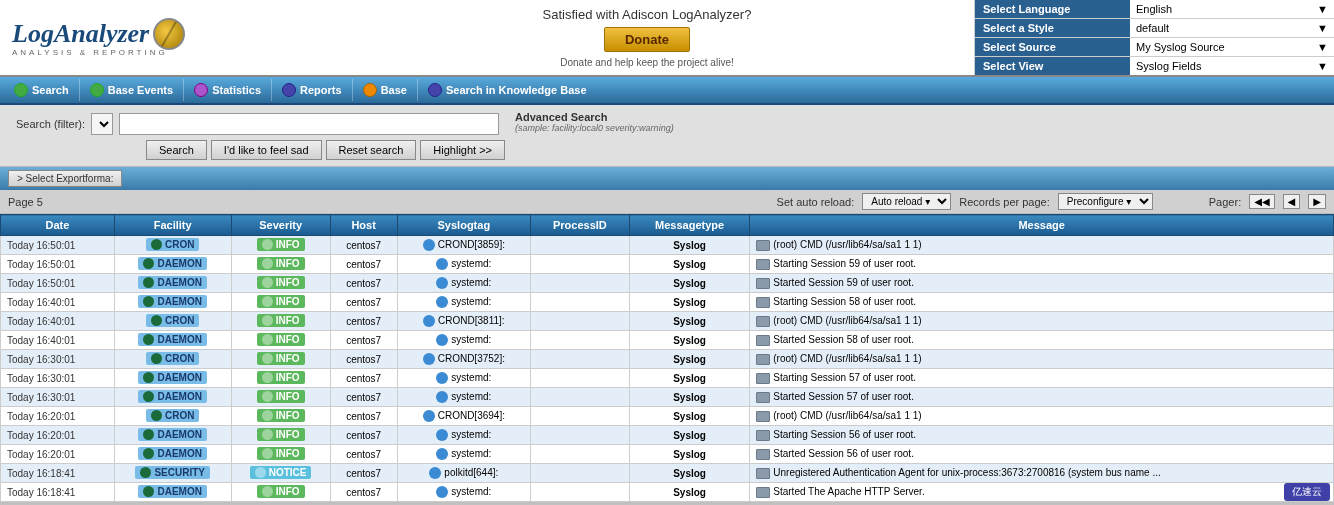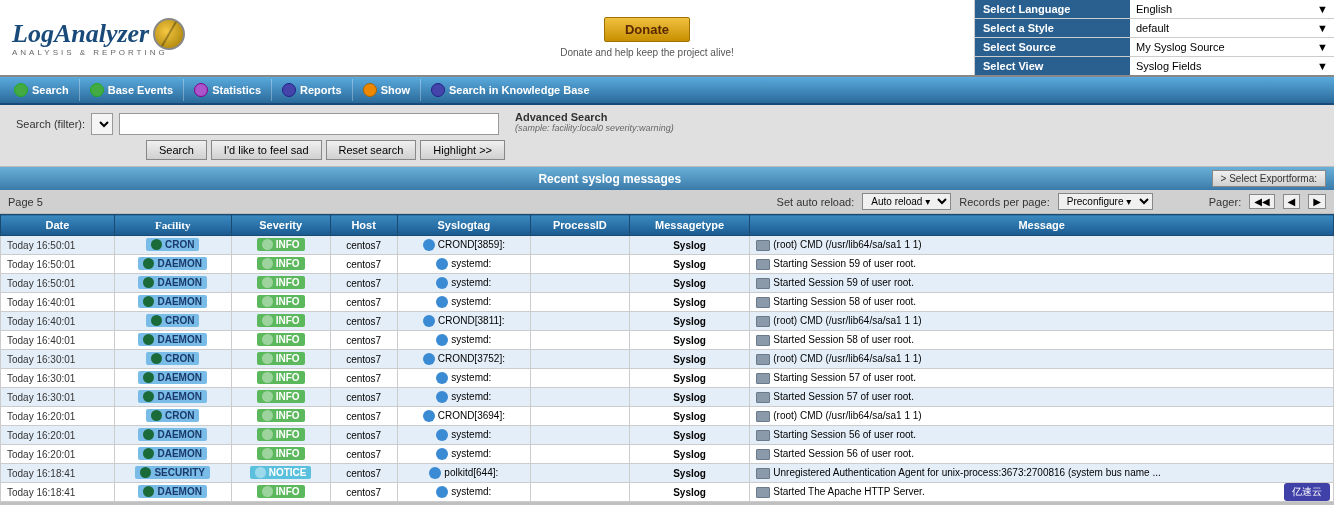--- a/index.html
+++ b/index.html
@@ -14,20 +14,21 @@
     <div style="display:flex; align-items:center;">
       <span style="font-size:26px; font-weight:bold; color:#1a4a7a; font-style:italic; font-family:Georgia,serif;">LogAnalyzer</span>
       <span style="display:inline-block; width:32px; height:32px; margin-left:4px; border-radius:50%; background:radial-gradient(circle at 40% 40%, #f5c842, #a07800); border:2px solid #888; position:relative; overflow:hidden;">
         <span style="position:absolute; top:50%; left:50%; width:2px; height:30px; background:rgba(0,0,0,0.3); transform:translate(-50%,-50%) rotate(30deg);"></span>
       </span>
     </div>
     <div style="font-size:8px; letter-spacing:3px; color:#666; margin-top:-2px; font-family:Arial,sans-serif;">ANALYSIS &amp; REPORTING</div>
   </div>
 
   <div style="flex:1; display:flex; flex-direction:column; align-items:center; justify-content:center; padding:4px;">
+    <div style="font-size:13px; color:#333; margin-bottom:5px;">Satisfied with Adiscon LogAnalyzer?</div>
     <button style="background:linear-gradient(to bottom,#f0c040,#c89000); border:1px solid #a07000; padding:4px 20px; font-size:13px; font-weight:bold; color:#5a2800; cursor:pointer; border-radius:2px; margin-bottom:5px;">Donate</button>
     <div style="font-size:10px; color:#555;">Donate and help keep the project alive!</div>
   </div>
 
   <div style="flex:0 0 360px; border-left:1px solid #ccc;">
     <div style="display:flex; align-items:stretch; border-bottom:1px solid #ccc;">
       <div style="background:#2a6090; color:#fff; font-size:11px; font-weight:bold; padding:3px 8px; width:155px; display:flex; align-items:center;">
         <span>Select Language</span>
       </div>
       <div style="flex:1; background:#fff; display:flex; align-items:center; justify-content:space-between; padding:2px 6px; font-size:11px; cursor:pointer;">
@@ -77,21 +78,21 @@
   <div style="display:flex; align-items:center; color:#fff; font-size:11px; font-weight:bold; padding:4px 10px; cursor:pointer; gap:4px; border-left:1px solid rgba(255,255,255,0.3);">
     <span style="width:14px; height:14px; border-radius:50%; background:#a5c; display:inline-block; border:1px solid #808;"></span>
     <span>Statistics</span>
   </div>
   <div style="display:flex; align-items:center; color:#fff; font-size:11px; font-weight:bold; padding:4px 10px; cursor:pointer; gap:4px; border-left:1px solid rgba(255,255,255,0.3);">
     <span style="width:14px; height:14px; border-radius:50%; background:#44a; display:inline-block; border:1px solid #228;"></span>
     <span>Reports</span>
   </div>
   <div style="display:flex; align-items:center; color:#fff; font-size:11px; font-weight:bold; padding:4px 10px; cursor:pointer; gap:4px; border-left:1px solid rgba(255,255,255,0.3);">
     <span style="width:14px; height:14px; border-radius:50%; background:#e80; display:inline-block; border:1px solid #a60;"></span>
-    <span>Show</span>
+    <span>Base</span>
   </div>
   <div style="display:flex; align-items:center; color:#fff; font-size:11px; font-weight:bold; padding:4px 10px; cursor:pointer; gap:4px; border-left:1px solid rgba(255,255,255,0.3);">
     <span style="width:14px; height:14px; border-radius:50%; background:#44a; display:inline-block; border:1px solid #228;"></span>
     <span>Search in Knowledge Base</span>
   </div>
 </div>
 
 <div style="background:#e0e0e0; padding:6px 16px; border-bottom:1px solid #bbb;">
   <div style="display:flex; align-items:flex-start; gap:8px;">
     <div style="display:flex; align-items:center; gap:6px; margin-top:2px;">
@@ -106,23 +107,20 @@
   </div>
   <div style="display:flex; gap:4px; margin-top:5px; margin-left:130px;">
     <button style="padding:3px 12px; font-size:11px; border:1px solid #888; background:linear-gradient(to bottom,#f0f0f0,#d0d0d0); cursor:pointer;">Search</button>
     <button style="padding:3px 12px; font-size:11px; border:1px solid #888; background:linear-gradient(to bottom,#f0f0f0,#d0d0d0); cursor:pointer;">I'd like to feel sad</button>
     <button style="padding:3px 12px; font-size:11px; border:1px solid #888; background:linear-gradient(to bottom,#f0f0f0,#d0d0d0); cursor:pointer;">Reset search</button>
     <button style="padding:3px 12px; font-size:11px; border:1px solid #888; background:linear-gradient(to bottom,#f0f0f0,#d0d0d0); cursor:pointer;">Highlight &gt;&gt;</button>
   </div>
 </div>
 
 <div style="background:linear-gradient(to bottom,#6ab0d8,#3a7aaa); display:flex; justify-content:space-between; align-items:center; padding:3px 8px;">
-  <div style="flex:1; text-align:center;">
-    <span style="color:#fff; font-size:12px; font-weight:bold;">Recent syslog messages</span>
-  </div>
   <button style="background:linear-gradient(to bottom,#f0f0f0,#d0d0d0); color:#333; border:1px solid #888; padding:2px 8px; font-size:10px; cursor:pointer; white-space:nowrap;">&gt; Select Exportforma:</button>
 </div>
 
 <div style="background:#d0d0d0; display:flex; align-items:center; padding:3px 8px; gap:8px; border-bottom:1px solid #bbb;">
   <span style="font-size:11px; color:#333;">Page 5</span>
   <span style="flex:1;"></span>
   <span style="font-size:11px; color:#333;">Set auto reload:</span>
   <select style="font-size:10px; border:1px solid #888; background:#f0f0f0; padding:1px 4px; cursor:pointer;">
     <option>Auto reload ▾</option>
   </select>
@@ -134,21 +132,21 @@
   <button style="font-size:10px; border:1px solid #888; background:#f0f0f0; padding:1px 4px; cursor:pointer;">◀◀</button>
   <button style="font-size:10px; border:1px solid #888; background:#f0f0f0; padding:1px 4px; cursor:pointer;">◀</button>
   <button style="font-size:10px; border:1px solid #888; background:#f0f0f0; padding:1px 4px; cursor:pointer;">▶</button>
 </div>
 
 <div style="overflow-x:auto;">
   <table style="width:100%; border-collapse:collapse;">
     <thead>
       <tr>
         <th style="background:linear-gradient(to bottom,#3a8ac0,#1a5a90); color:#fff; font-size:11px; font-weight:bold; padding:4px 8px; text-align:center; border:1px solid #1a4a70; white-space:nowrap;">Date</th>
-        <th style="background:linear-gradient(to bottom,#3a8ac0,#1a5a90); color:#fff; font-size:11px; font-weight:bold; padding:4px 8px; text-align:center; border:1px solid #1a4a70; white-space:nowrap;font-family:Liberation Serif, serif;">Facility</th>
+        <th style="background:linear-gradient(to bottom,#3a8ac0,#1a5a90); color:#fff; font-size:11px; font-weight:bold; padding:4px 8px; text-align:center; border:1px solid #1a4a70; white-space:nowrap;">Facility</th>
         <th style="background:linear-gradient(to bottom,#3a8ac0,#1a5a90); color:#fff; font-size:11px; font-weight:bold; padding:4px 8px; text-align:center; border:1px solid #1a4a70; white-space:nowrap;">Severity</th>
         <th style="background:linear-gradient(to bottom,#3a8ac0,#1a5a90); color:#fff; font-size:11px; font-weight:bold; padding:4px 8px; text-align:center; border:1px solid #1a4a70; white-space:nowrap;">Host</th>
         <th style="background:linear-gradient(to bottom,#3a8ac0,#1a5a90); color:#fff; font-size:11px; font-weight:bold; padding:4px 8px; text-align:center; border:1px solid #1a4a70; white-space:nowrap;">Syslogtag</th>
         <th style="background:linear-gradient(to bottom,#3a8ac0,#1a5a90); color:#fff; font-size:11px; font-weight:bold; padding:4px 8px; text-align:center; border:1px solid #1a4a70; white-space:nowrap;">ProcessID</th>
         <th style="background:linear-gradient(to bottom,#3a8ac0,#1a5a90); color:#fff; font-size:11px; font-weight:bold; padding:4px 8px; text-align:center; border:1px solid #1a4a70; white-space:nowrap;">Messagetype</th>
         <th style="background:linear-gradient(to bottom,#3a8ac0,#1a5a90); color:#fff; font-size:11px; font-weight:bold; padding:4px 8px; text-align:center; border:1px solid #1a4a70; white-space:nowrap;">Message</th>
       </tr>
     </thead>
     <tbody id="log-tbody">
         <tr style="background: rgb(228, 238, 248);">

